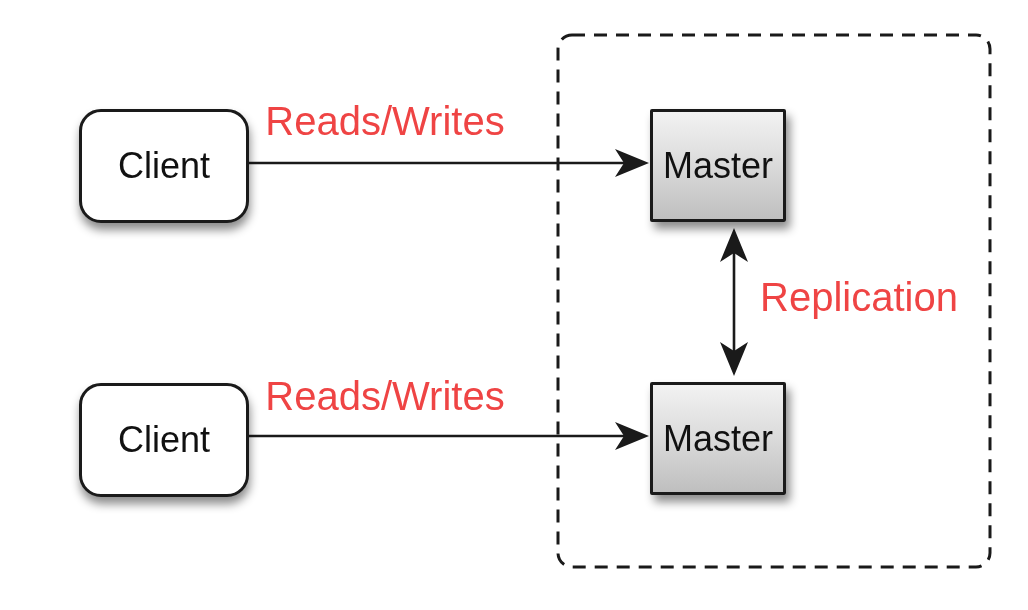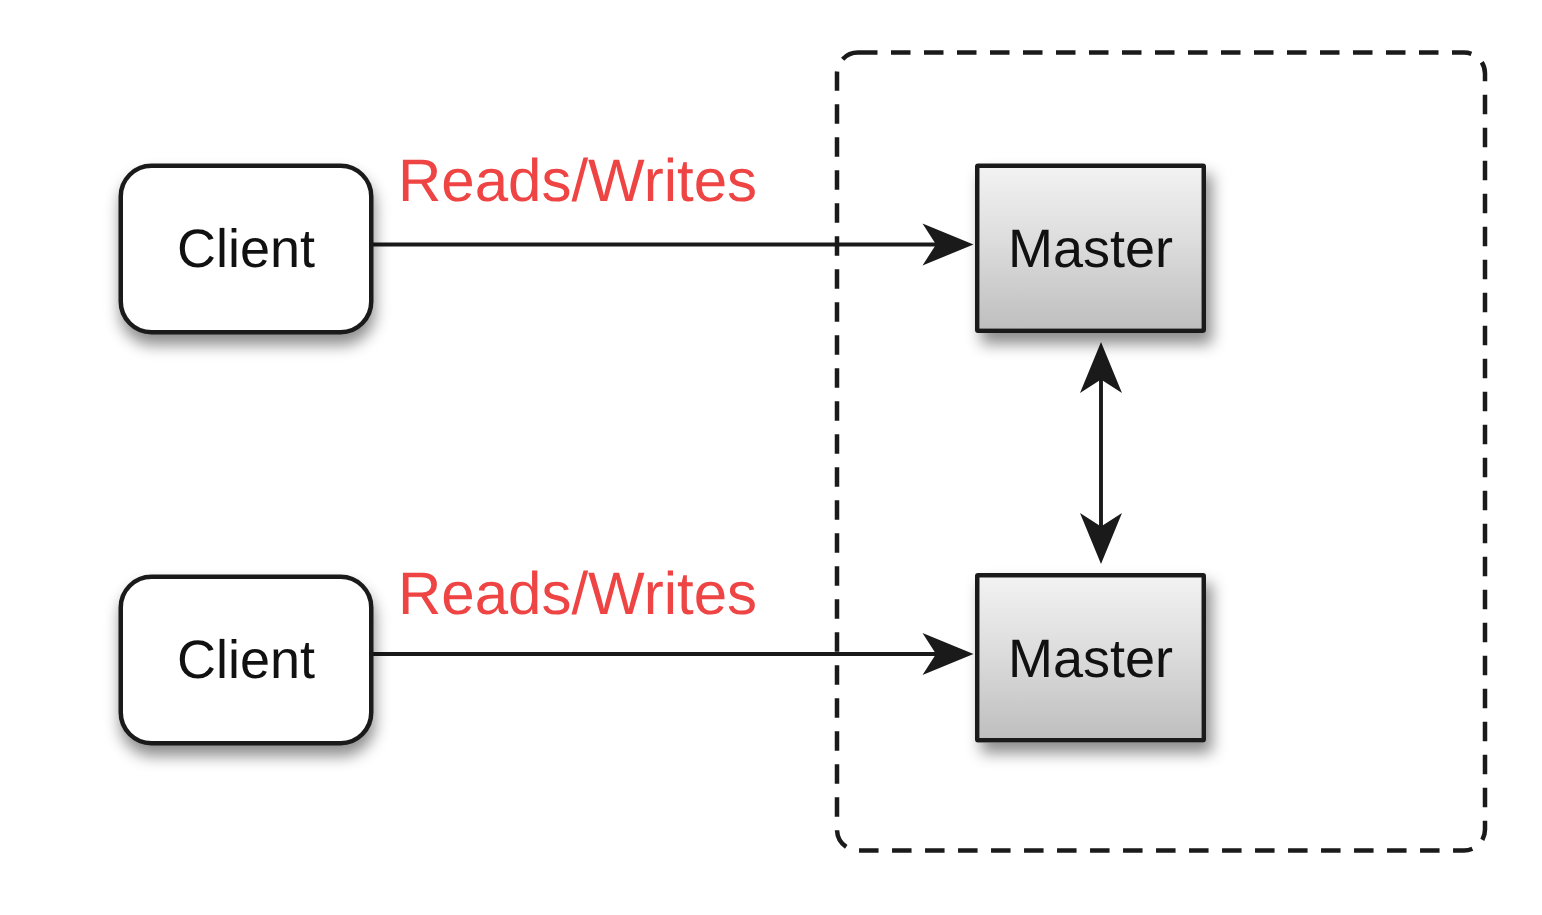--- a/index.html
+++ b/index.html
@@ -39,21 +39,21 @@
     height: 114px;
     left: 43px;
     border-radius: 22px;
     background: #ffffff;
     box-shadow: 1px 7px 10px rgba(0, 0, 0, 0.45);
     margin-left: 36px;
   }
   .node-client.top { top: 109px; }
   .node-client.bottom { top: 383px; }
   .node-master {
-    width: 154px;
+    width: 136px;
     height: 113px;
     left: 650px;
     border-radius: 2px;
     background: linear-gradient(180deg, #f2f2f2 0%, #dddddd 45%, #bfbfbf 100%);
     box-shadow: 4px 7px 10px rgba(0, 0, 0, 0.45);
   }
   .node-master.top { top: 109px; }
   .node-master.bottom { top: 382px; }
   .edge-label {
     position: absolute;
@@ -108,14 +108,15 @@
   </div>
 
   <div class="node node-master bottom">
     <span>Master</span>
   </div>
 
   <div class="edge-label centered" id="label-reads-writes-top">Reads/Writes</div>
 
   <div class="edge-label centered" id="label-reads-writes-bottom">Reads/Writes</div>
 
+  <div class="edge-label" id="label-replication">Replication</div>
 
 </div>
 
 </body></html>

